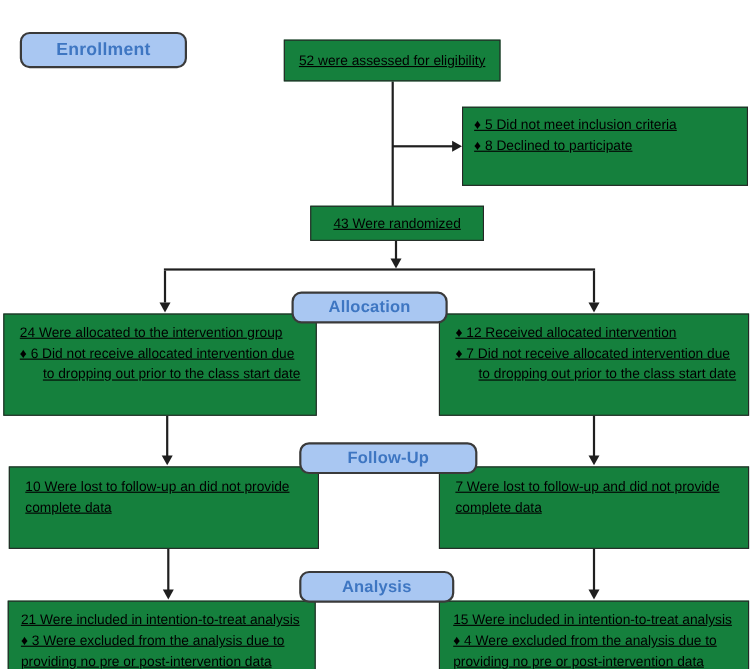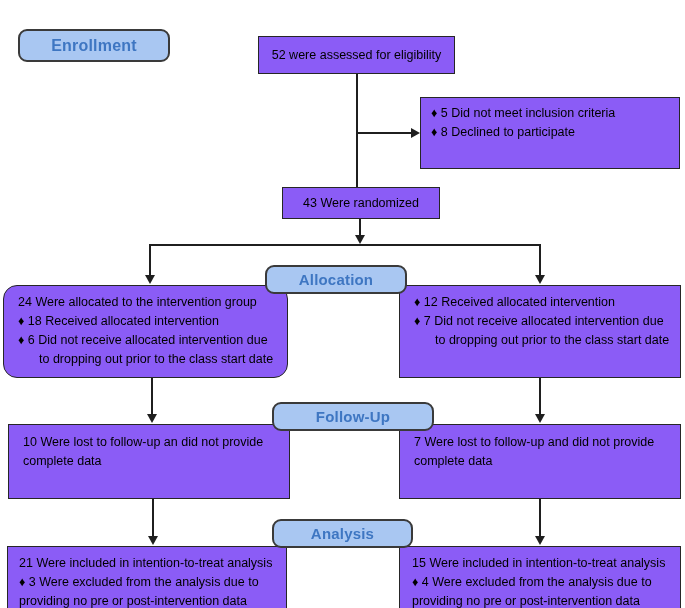--- a/index.html
+++ b/index.html
@@ -15,30 +15,30 @@
     font-weight:bold; font-size:15px; color:#3E76C2; letter-spacing:0.2px;
   }
   #stage-enrollment { left:18px;  top:10px;  width:152px; height:33px; font-size:16px; }
   #stage-allocation { left:265px; top:246px; width:142px; height:29px; }
   #stage-followup   { left:272px; top:383px; width:162px; height:29px; }
   #stage-analysis   { left:272px; top:500px; width:141px; height:29px; }
 
   
   .nbox {
     position:absolute; z-index:2; box-sizing:border-box;
-    background:#8b5cf6; border:1.5px solid #262626; font-size:12.5px;
+    background:#15803d; border:1.5px solid #262626; font-size:12.5px;text-decoration:underline;
   }
   .nbox.center { display:flex; align-items:center; justify-content:center; }
   .line { line-height:19px; white-space:nowrap; }
   .line.indent { padding-left:21px; }
 
   #box-assessed   { left:258px; top:17px;  width:197px; height:38px; }
   #box-excluded   { left:420px; top:78px;  width:260px; height:72px; padding:6px 3px 0 10px; }
   #box-randomized { left:282px; top:168px; width:158px; height:32px; }
-  #box-alloc-int  { left:3px;   top:266px; width:285px; height:93px; padding:7px 3px 0 14px;border-radius:14px; }
+  #box-alloc-int  { left:3px;   top:266px; width:285px; height:93px; padding:7px 3px 0 14px; }
   #box-alloc-ctl  { left:399px; top:266px; width:282px; height:93px; padding:7px 3px 0 14px; }
   #box-fu-int     { left:8px;   top:405px; width:282px; height:75px; padding:8px 3px 0 14px; }
   #box-fu-ctl     { left:399px; top:405px; width:282px; height:75px; padding:8px 3px 0 14px; }
   #box-an-int     { left:7px;   top:527px; width:280px; height:73px; padding:7px 3px 0 11px; }
   #box-an-ctl     { left:399px; top:527px; width:282px; height:74px; padding:7px 3px 0 12px; }
 
   
   .vline, .hline { position:absolute; z-index:1; background:#1f1f1f; }
   .arr-down {
     position:absolute; z-index:1; width:0; height:0;
@@ -106,21 +106,20 @@
     <div class="line">♦  5 Did not meet inclusion criteria</div>
     <div class="line">♦  8 Declined to participate</div>
   </div>
 
   <div class="nbox center" id="box-randomized">
     <span class="line">43 Were randomized</span>
   </div>
 
   <div class="nbox" id="box-alloc-int">
     <div class="line">24 Were allocated to the intervention group</div>
-    <div class="line">♦ 18 Received allocated intervention</div>
     <div class="line">♦ 6 Did not receive allocated intervention due</div>
     <div class="line indent">to dropping out prior to the class start date</div>
   </div>
 
   <div class="nbox" id="box-alloc-ctl">
     <div class="line">♦ 12 Received allocated intervention</div>
     <div class="line">♦ 7 Did not receive allocated intervention due</div>
     <div class="line indent">to dropping out prior to the class start date</div>
   </div>
 

